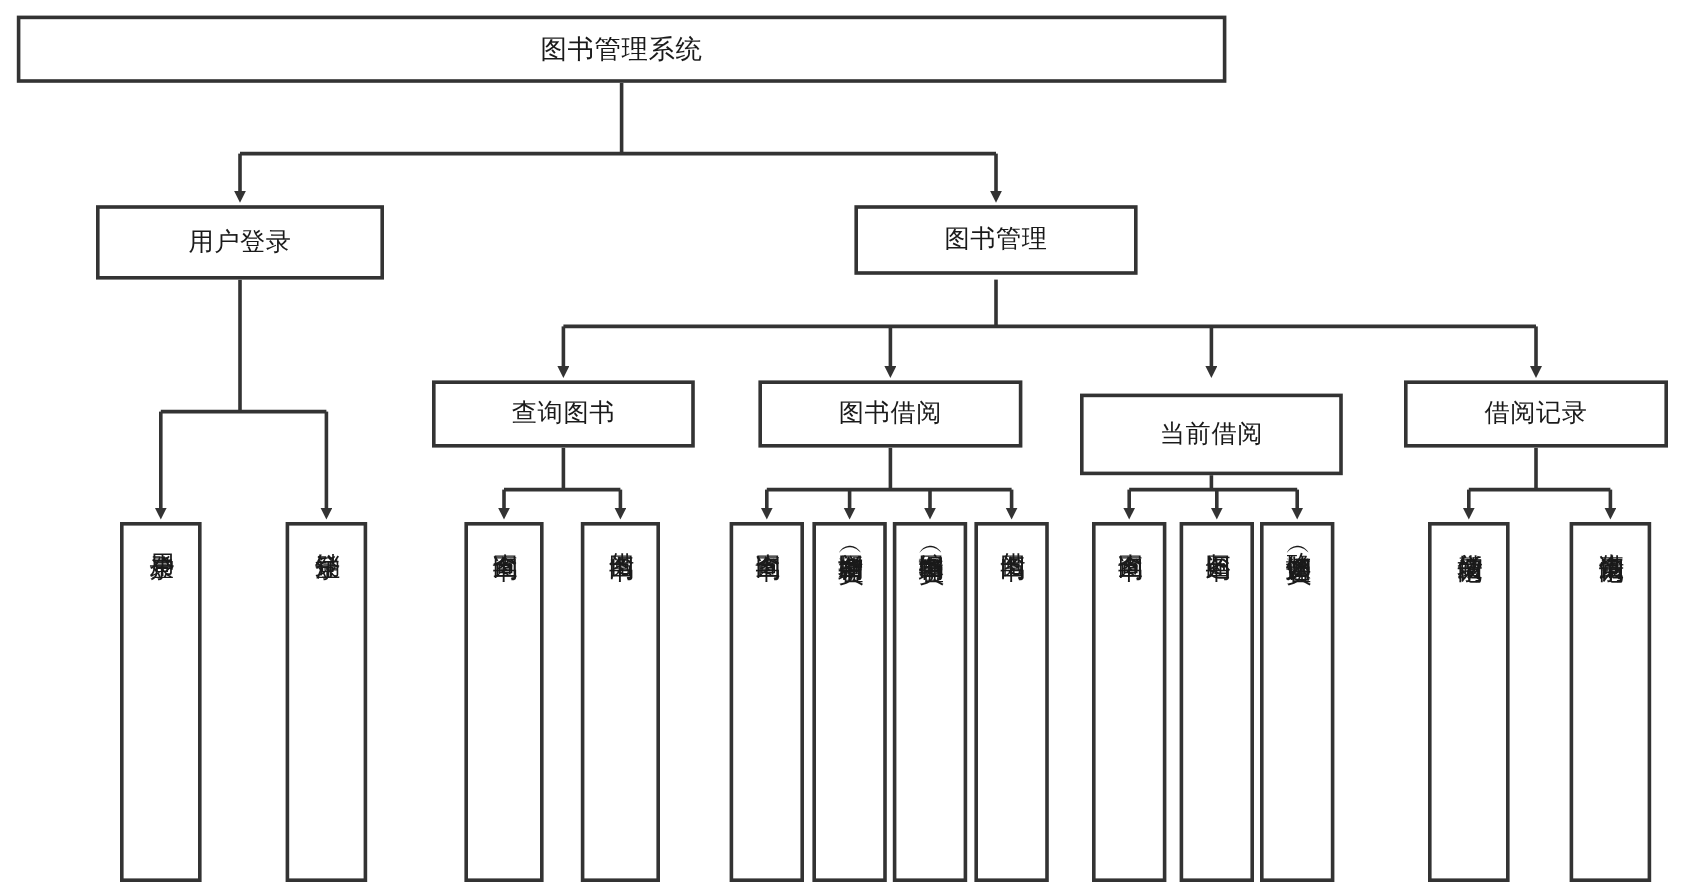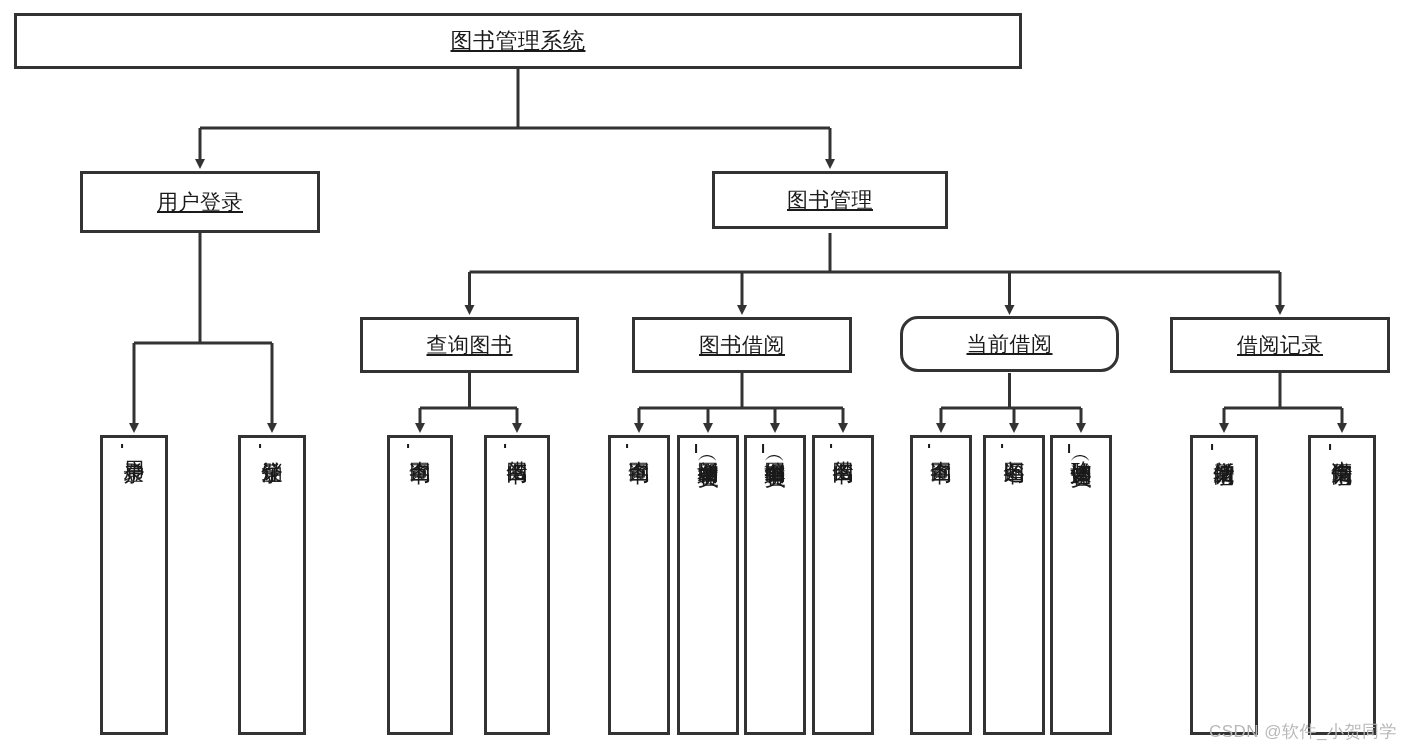--- a/index.html
+++ b/index.html
@@ -19,21 +19,20 @@
   }
   .node {
     position: absolute;
     box-sizing: border-box;
     border: 3px solid #333333;
     background: #ffffff;
     display: flex;
     align-items: center;
     justify-content: center;
     color: #1a1a1a;
-    text-decoration: underline;
   }
   .node .label {
     font-size: 21px;
     line-height: 1.25;
     letter-spacing: 0.5px;
     white-space: nowrap;
     text-align: center;
   }
   .node.root .label { font-size: 22px; }
   .node.leaf {
@@ -127,21 +126,21 @@
         <span class="label">图书管理</span>
       </div>
     </div>
   <div id="level2-nodes">
       <div class="node level2" style="left: 360px; top: 317px; width: 219px; height: 56px;">
         <span class="label">查询图书</span>
       </div>
       <div class="node level2" style="left: 632px; top: 317px; width: 220px; height: 56px;">
         <span class="label">图书借阅</span>
       </div>
-      <div class="node level2" style="left: 900px; top: 316px; width: 219px; height: 56px; border-radius: 18px;">
+      <div class="node level2" style="left: 900px; top: 328px; width: 219px; height: 68px;">
         <span class="label">当前借阅</span>
       </div>
       <div class="node level2" style="left: 1170px; top: 317px; width: 220px; height: 56px;">
         <span class="label">借阅记录</span>
       </div>
     </div>
   <div id="leaf-nodes">
       <div class="node leaf" style="left: 100px; top: 435px; width: 68px; height: 300px;">
         <span class="label">用户登录</span>
       </div>
@@ -176,14 +175,13 @@
         <span class="label">确认归还（管理员）</span>
       </div>
       <div class="node leaf" style="left: 1190px; top: 435px; width: 68px; height: 300px;">
         <span class="label">新增借阅记录</span>
       </div>
       <div class="node leaf" style="left: 1308px; top: 435px; width: 68px; height: 300px;">
         <span class="label">查询借阅记录</span>
       </div>
     </div>
 
-  <div id="watermark">CSDN @软件_小贺同学</div>
 </div>
 
 </body></html>

